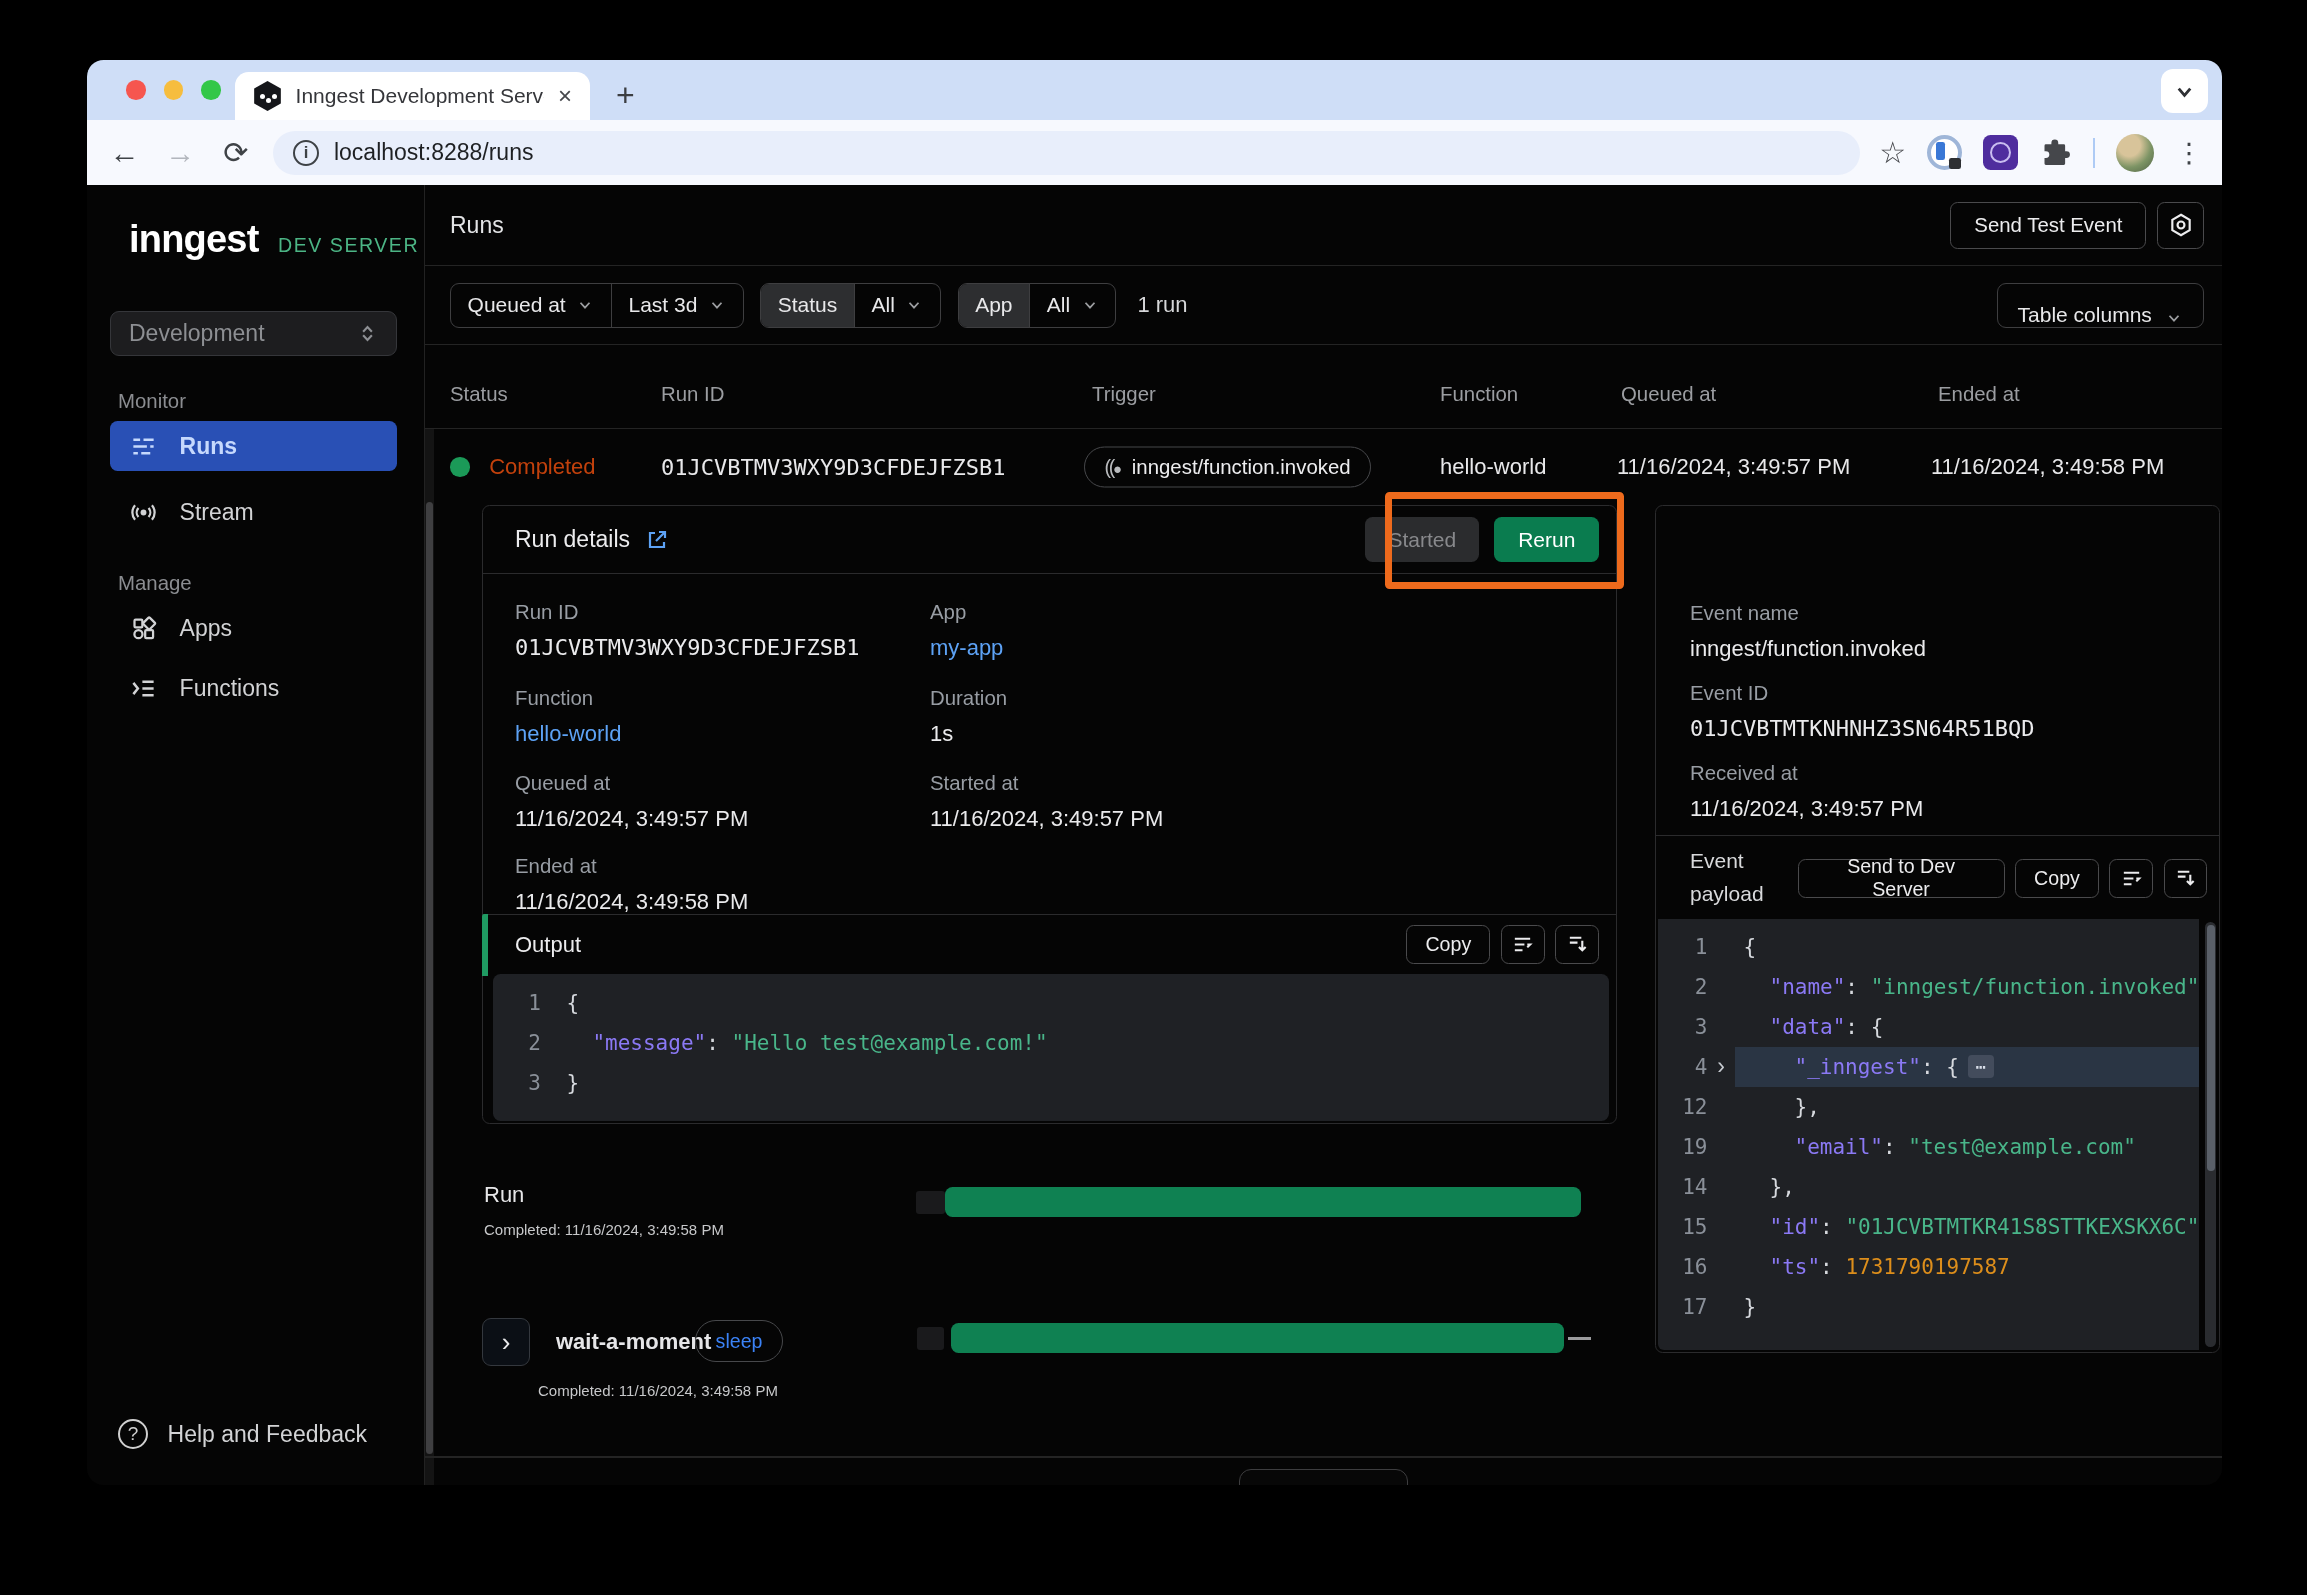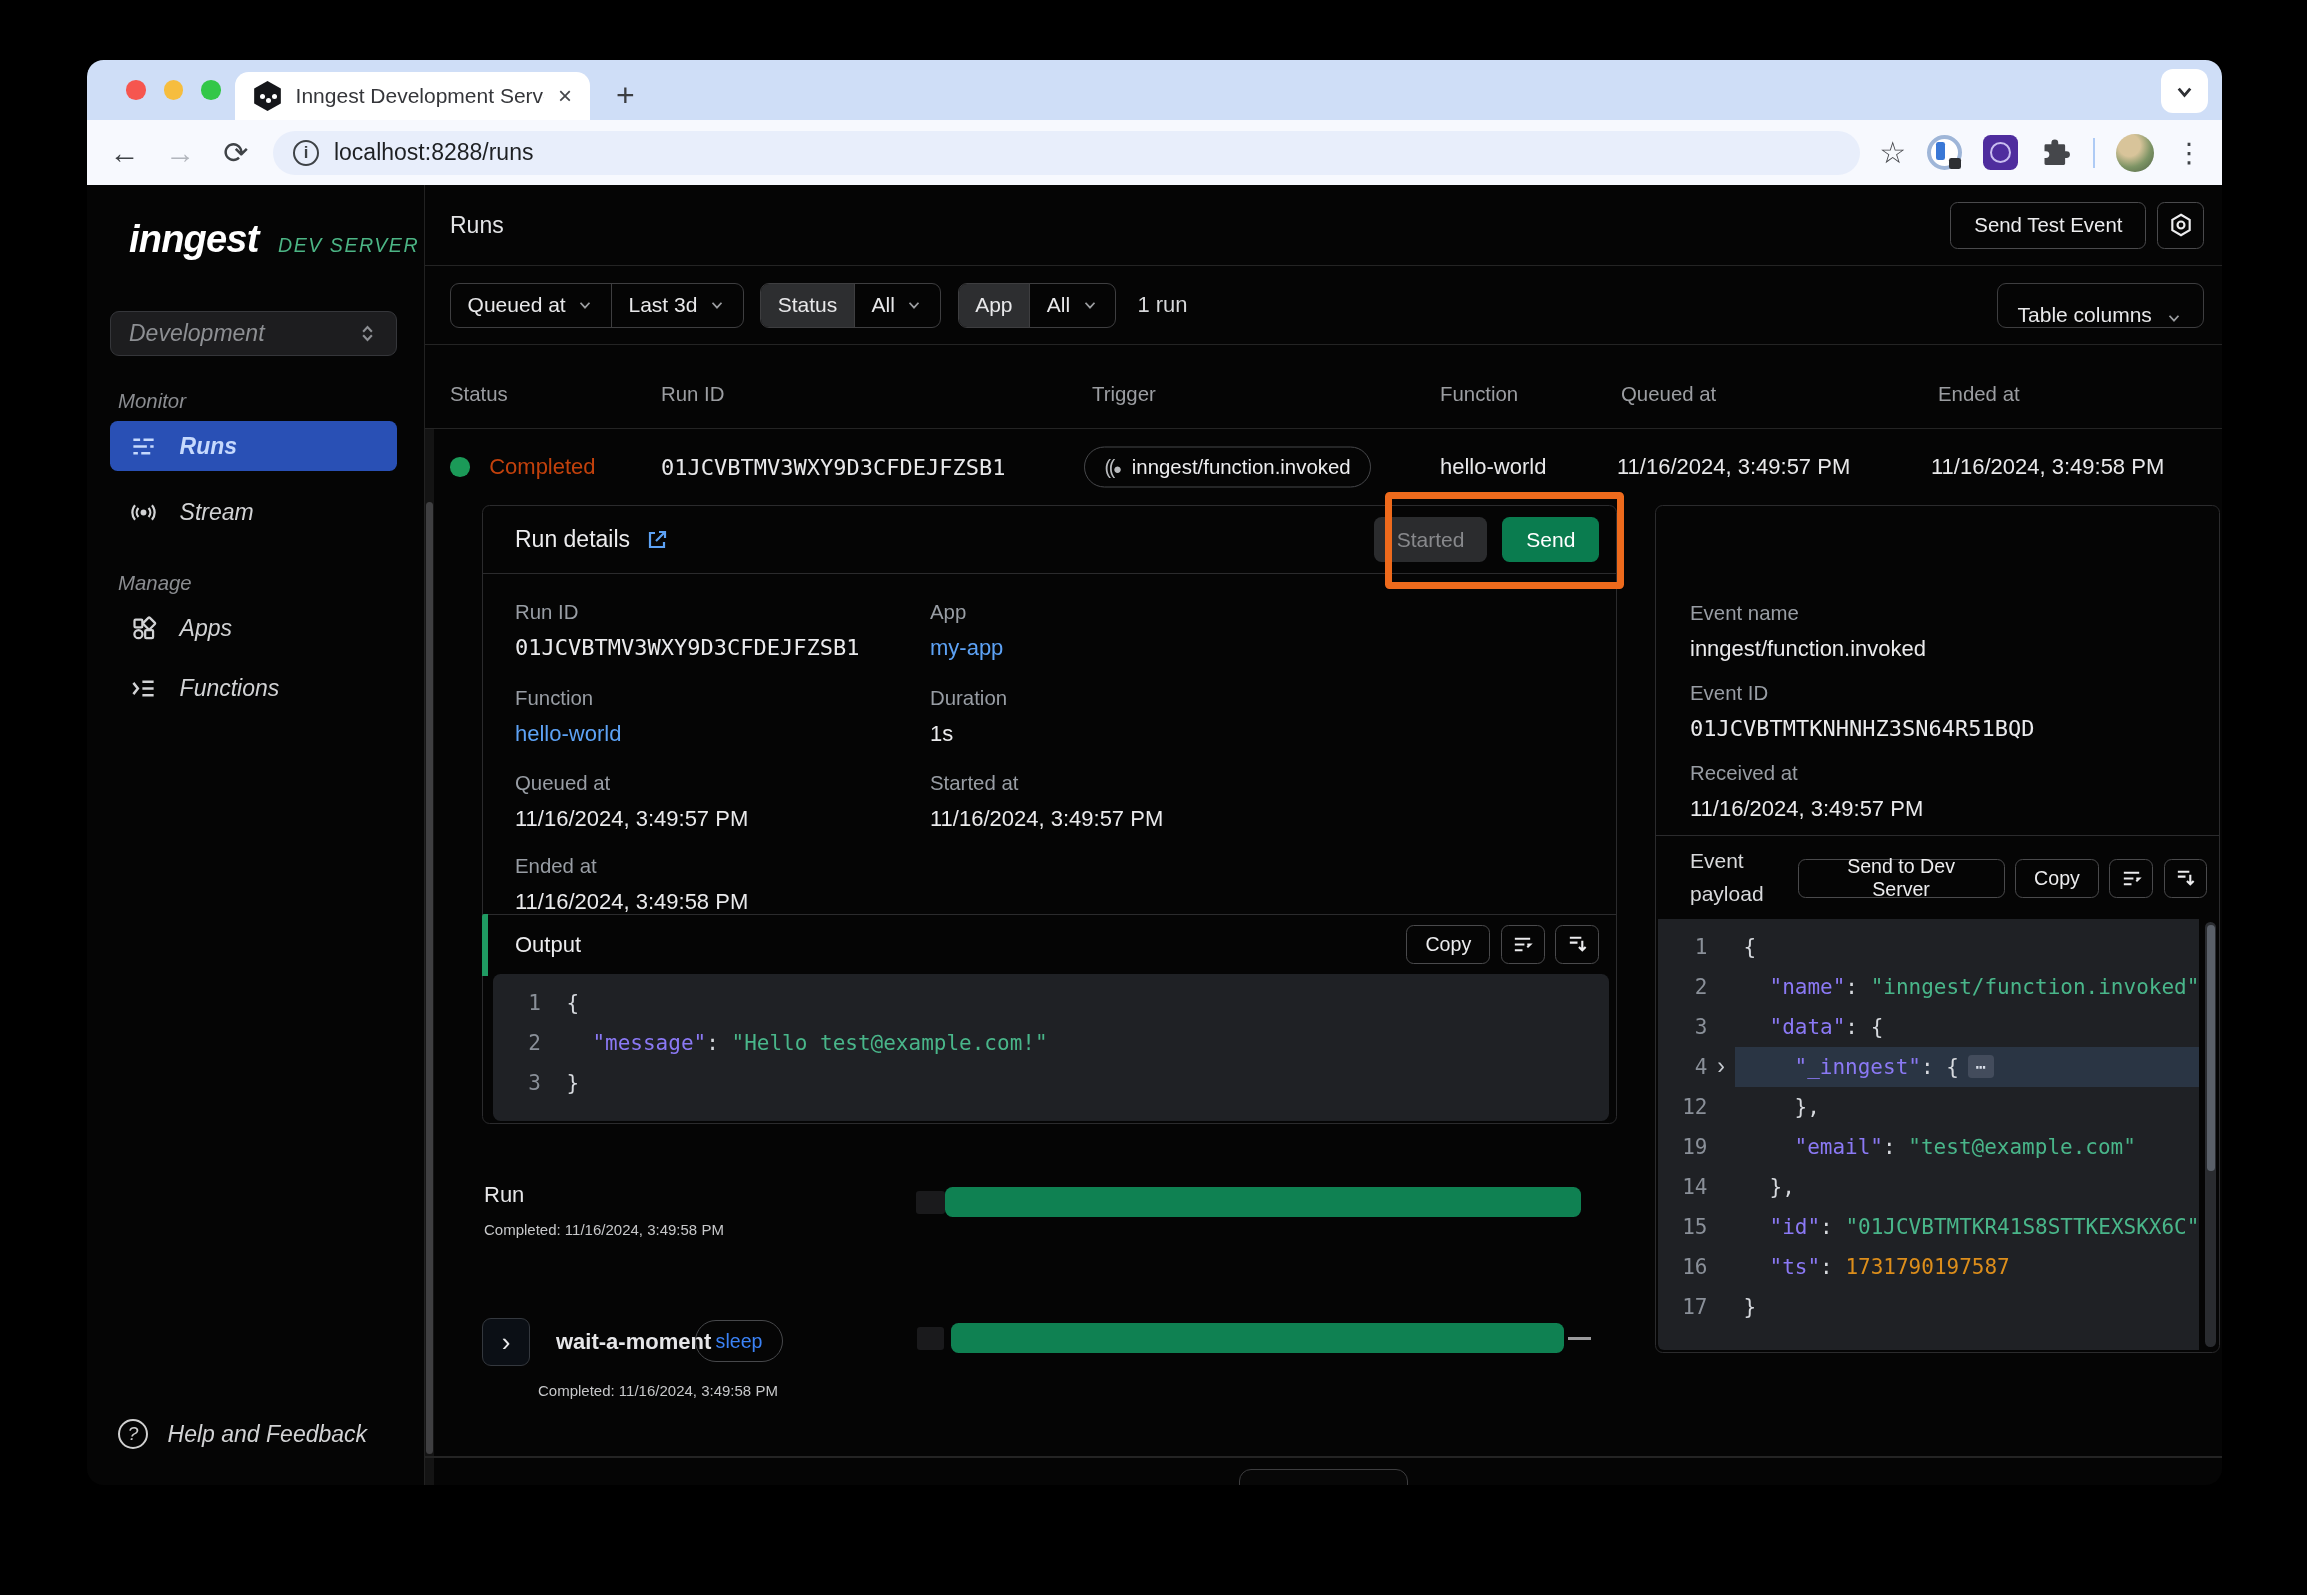--- a/index.html
+++ b/index.html
@@ -43,21 +43,21 @@
   .ext-purple { width:35px; height:35px; border-radius:7.6px; background:#4f2d9e; position:relative;}
   .ext-purple::after{ content:""; position:absolute; inset:6.8px; border-radius:50%; border:2.3px solid #c9bdf0;}
   .puzzle { color:#45474b; }
   .tb-div { width:2.3px; height:30px; background:#aecbf5; }
   .avatar { width:38px; height:38px; border-radius:50%;
     background:radial-gradient(circle at 35% 30%, #d8c49a 0 30%, #7d9465 60%, #4d5f43 100%); }
   .dots3 { font-size:27px; color:#3f4347; }
 
   
   .app { position:absolute; left:0; top:125px; right:0; bottom:0; display:flex; background:#050505; }
-  .sidebar { width:338px; flex:none; position:relative; border-right:1.5px solid #222;font-style:italic; }
+  .sidebar { width:338px; flex:none; position:relative; border-right:1.5px solid #222; }
   .logo-row { position:absolute; left:42px; top:33px; display:flex; align-items:baseline; gap:19.6px; }
   .logo { font-size:38px; font-weight:bold; color:#fff; letter-spacing:-0.8px; }
   .logo-badge { font-size:19.6px; color:#4cb585; letter-spacing:1.5px; }
   .env-select { position:absolute; left:23px; top:126px; width:287px; height:45px; background:#1d1d1f;
     border:1.5px solid #35363a; border-radius:9px; display:flex; align-items:center; padding:0 18px; }
   .env-select span { font-size:23px; color:#8d8f93; flex:1; }
   .updown { color:#8d8f93; }
   .sect { position:absolute; left:31px; font-size:20.4px; color:#8b8d91; }
   .navitem { position:absolute; left:23px; width:287px; height:50px; border-radius:7.6px;
     display:flex; align-items:center; padding:0 19.6px; gap:23px; color:#d2d3d5; font-size:23px; }
@@ -369,21 +369,21 @@
 
       <div class="card">
         <div class="card-head">
           <span class="card-title">Run details</span>
           <svg class="extlink" width="24" height="24" viewBox="0 0 24 24" stroke="currentColor" stroke-width="2.2" fill="none">
               <path d="M10 5H5v14h14v-5"></path>
               <path d="M14 4h6v6M20 4l-9 9"></path>
             </svg>
           <span class="spacer"></span>
           <button class="btn-cancel">Started</button>
-          <button class="btn-rerun">Send</button>
+          <button class="btn-rerun">Rerun</button>
         </div>
 
         <div class="fields">
           <div class="field" style="left:0;top:27px">
             <div class="flabel">Run ID</div>
             <div class="fvalue mono">01JCVBTMV3WXY9D3CFDEJFZSB1</div>
           </div>
           <div class="field col2" style="top:27px">
             <div class="flabel">App</div>
             <div class="fvalue link">my-app</div>

